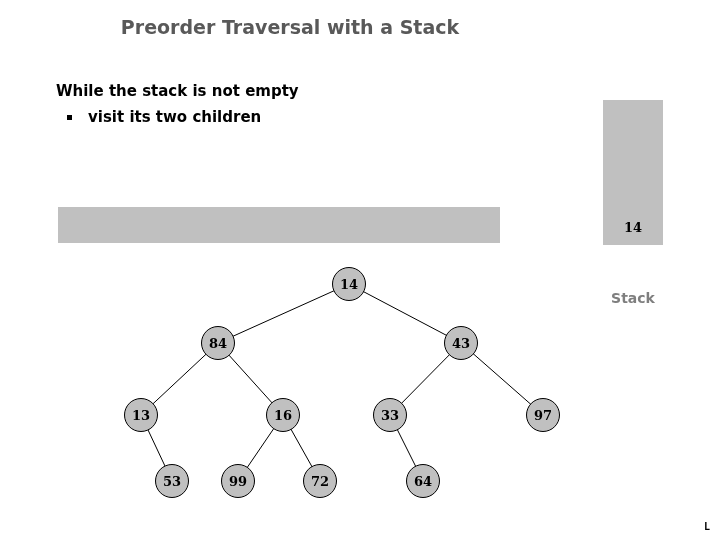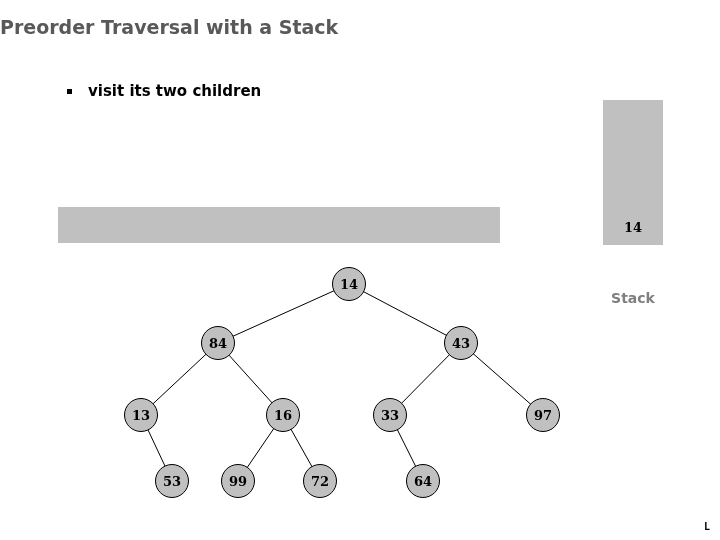--- a/index.html
+++ b/index.html
@@ -13,21 +13,21 @@
     font-family: "DejaVu Sans", sans-serif;
   }
   .slide {
     position: absolute;
     left: 0; top: 0; width: 720px; height: 540px;
     background: #ffffff;
   }
   .title {
     position: absolute;
     top: 16px; left: 0; width: 580px;
-    text-align: left;
+    text-align: center;
     font-size: 19px;
     font-weight: bold;
     color: #595959;
   }
   .algo {
     position: absolute;
     left: 56px; top: 78px;
     font-size: 15px;
     font-weight: bold;
     color: #000000;
@@ -101,20 +101,23 @@
 </style>
 </head>
 <body>
 
 <div class="slide">
 
   <div class="title" style="color: rgb(89, 89, 89);">Preorder Traversal with a Stack</div>
 
   <div class="algo">
       <div class="algo-line">
+        <span>While the stack is not empty</span>
+      </div>
+      <div class="algo-line">
         <span class="bullet"></span>
         <span>visit its two children</span>
       </div>
     </div>
 
   <div class="highlight-bar" style="background: rgb(192, 192, 192);"></div>
 
   <div class="stack-bar" style="background: rgb(192, 192, 192);">
       <div class="stack-item">14</div>
     </div>

